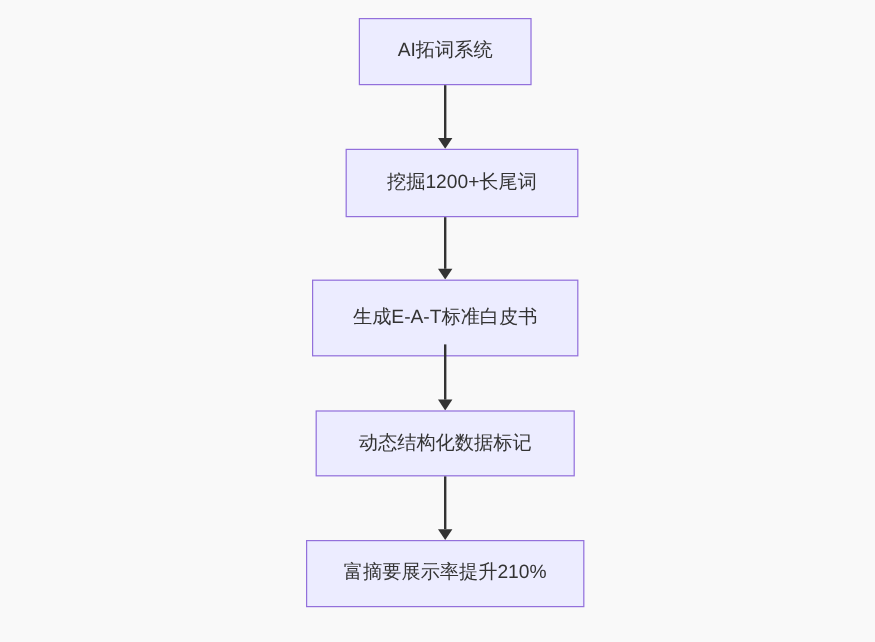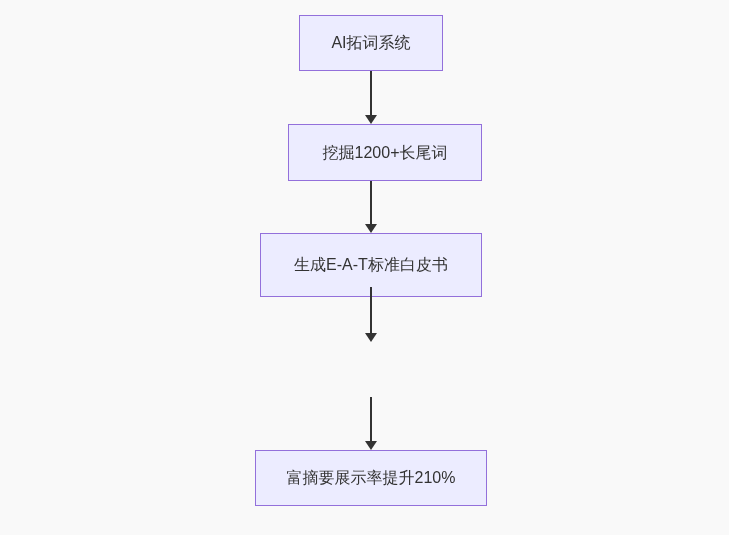--- a/index.html
+++ b/index.html
@@ -84,20 +84,23 @@
 
   <div class="node n3">
     <span>生成E-A-T标准白皮书</span>
   </div>
 
   <div class="arrow a3">
     <div class="arrow-line"></div>
     <div class="arrow-head"></div>
   </div>
 
+  <div class="node n4">
+    <span>动态结构化数据标记</span>
+  </div>
 
   <div class="arrow a4">
     <div class="arrow-line"></div>
     <div class="arrow-head"></div>
   </div>
 
   <div class="node n5">
     <span>富摘要展示率提升210%</span>
   </div>
 

